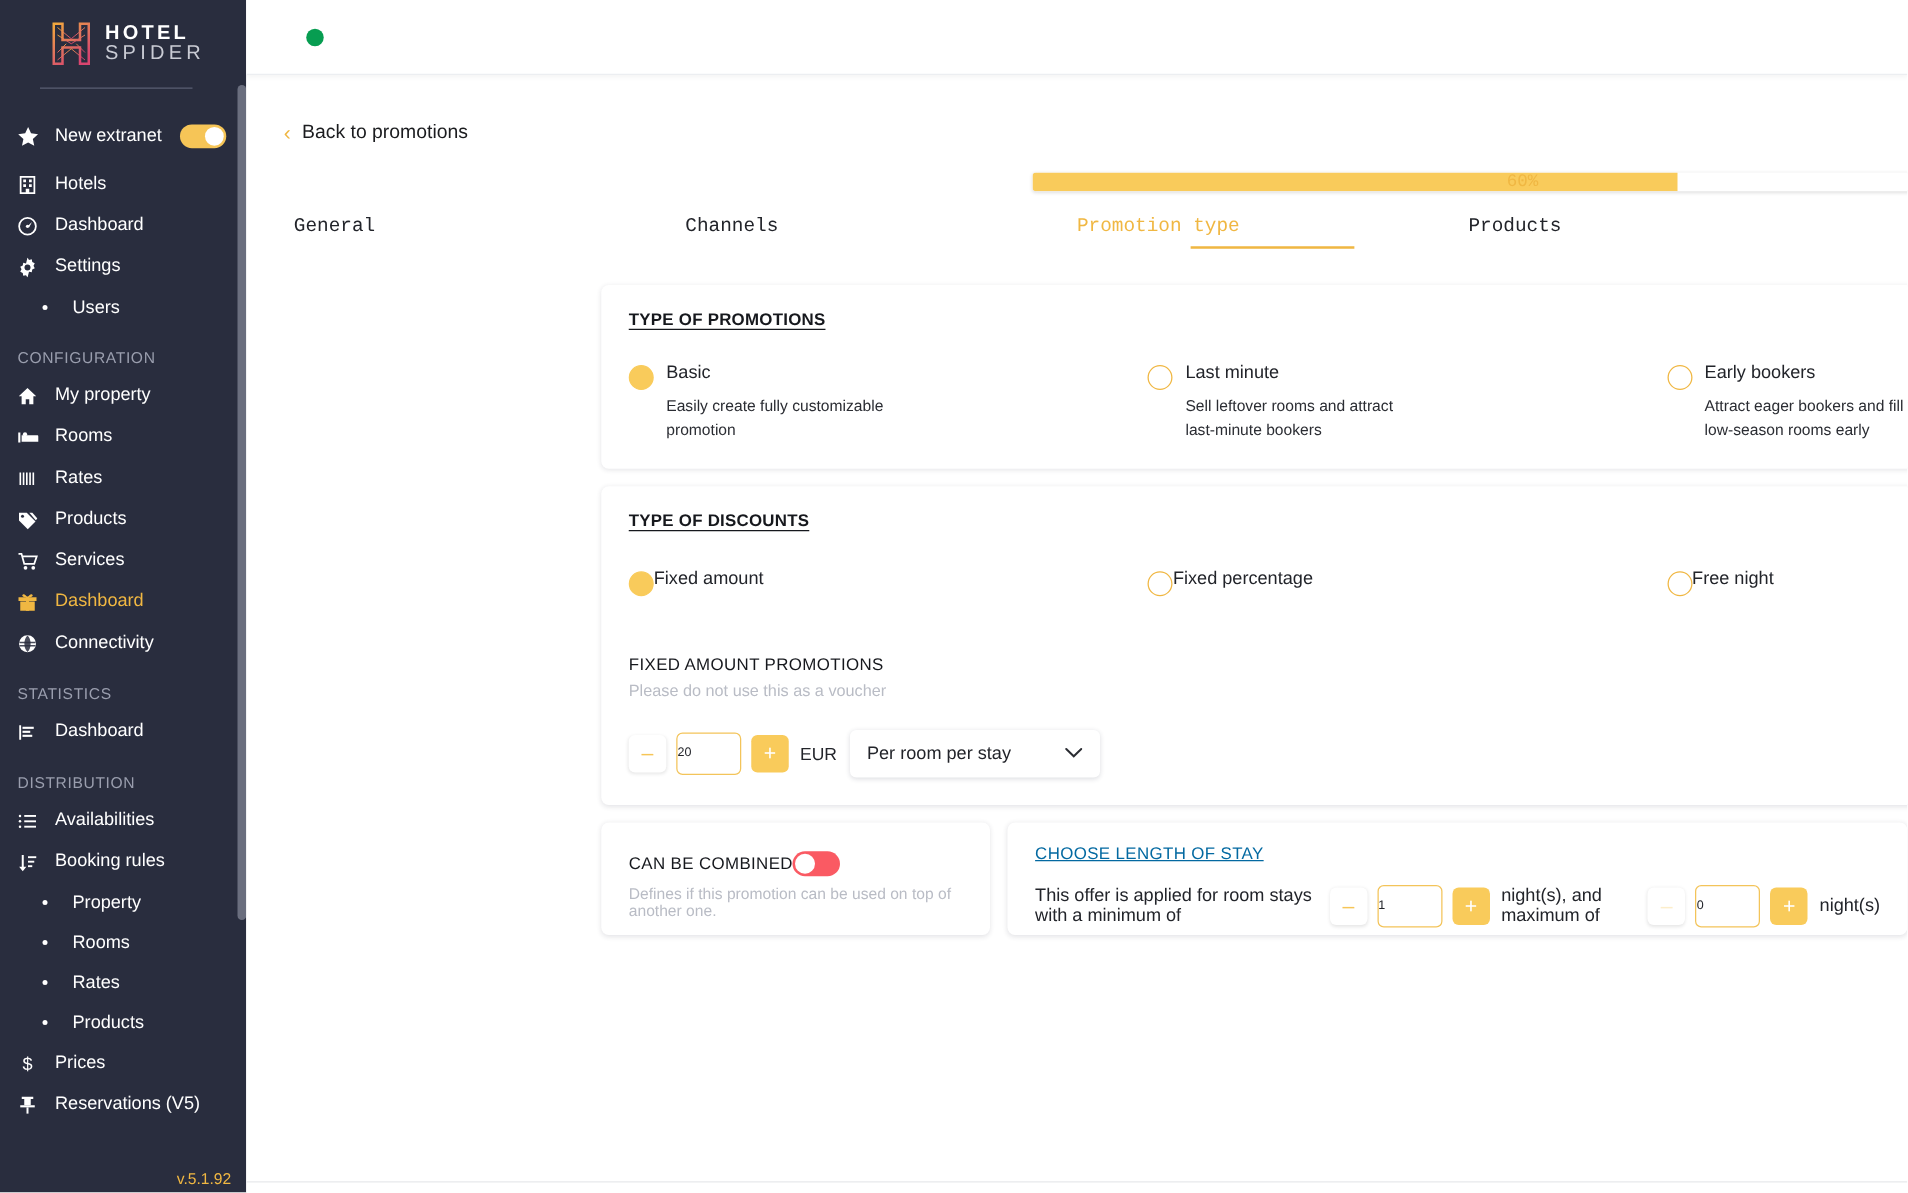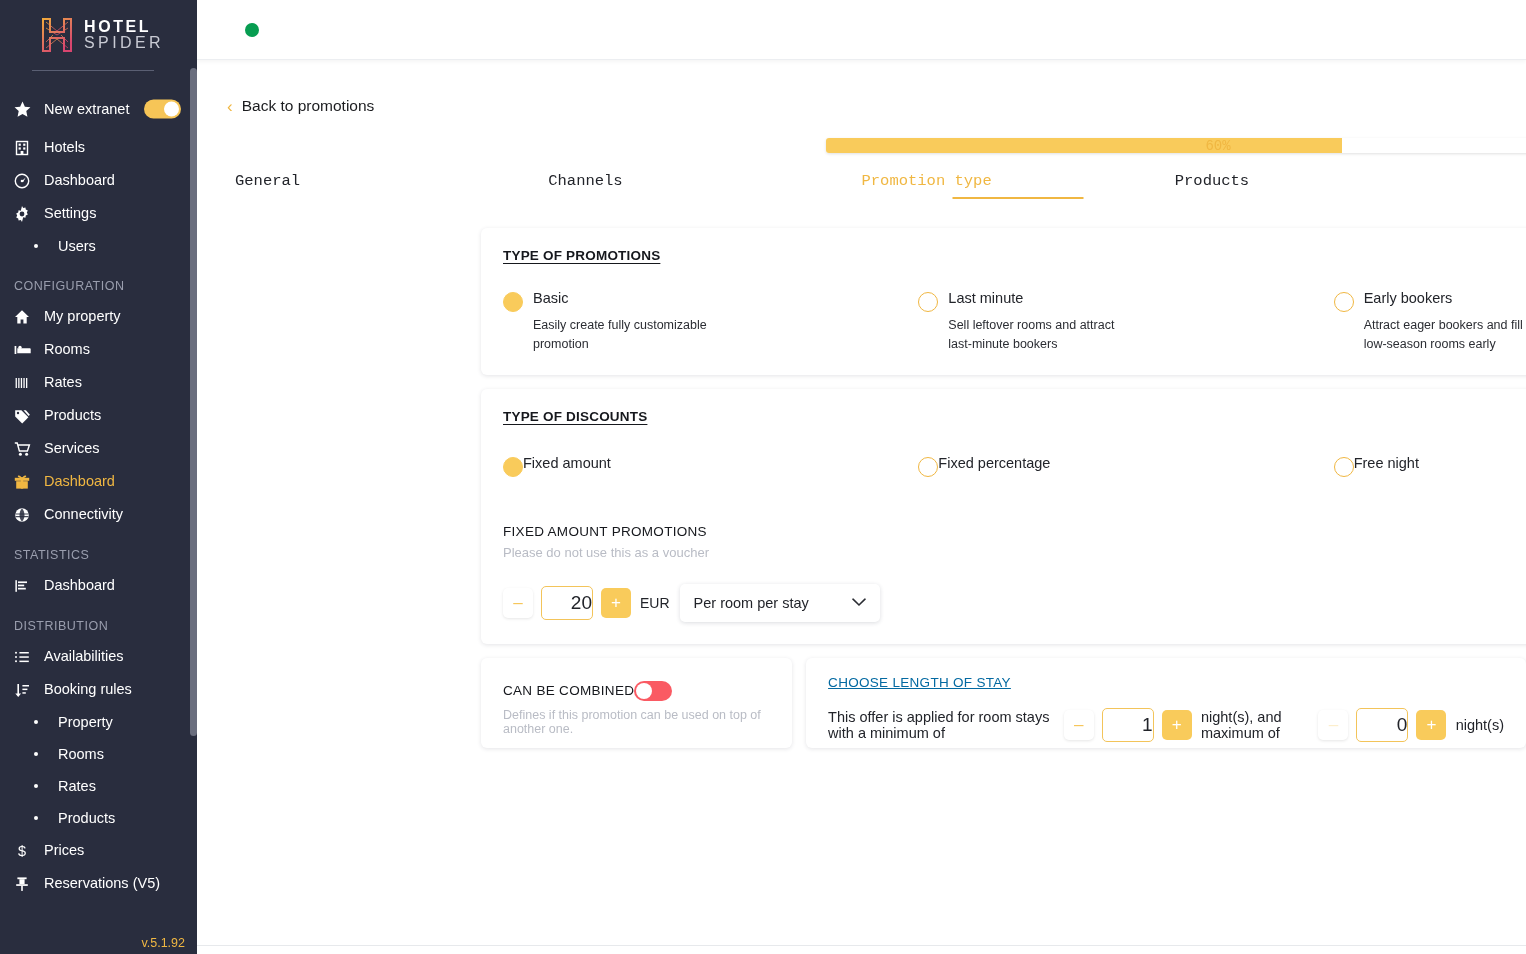--- a/index.html
+++ b/index.html
@@ -202,21 +202,21 @@
   }
   .step-minus {
     background: #ffffff; color: #f6c557;
     box-shadow: 0 1px 3px rgba(0,0,0,0.10);
   }
   .step-minus.muted { color: #fceecb; }
   .step-plus { background: #f9cb5b; color: #ffffff; }
   .num-input {
     width: 52px; height: 34px; margin: 0 8px;
     border: 1.3px solid #f3c45a; border-radius: 5px;
-    text-align: right; font-size: 19px; color: #22242a;
+    text-align: left; font-size: 10px; color: #22242a;
     font-family: "Liberation Sans", sans-serif;
     background: #fff; outline: none;
   }
   .cur { font-size: 14px; color: #22242a; margin: 0 10px 0 9px; }
   .select-box {
     width: 200px; height: 38px;
     background: #ffffff; border-radius: 5px;
     box-shadow: 0 1px 4px rgba(30,35,60,0.16);
     display: flex; align-items: center; justify-content: space-between;
     padding: 0 14px; font-size: 14.5px; color: #22242a; cursor: pointer;

